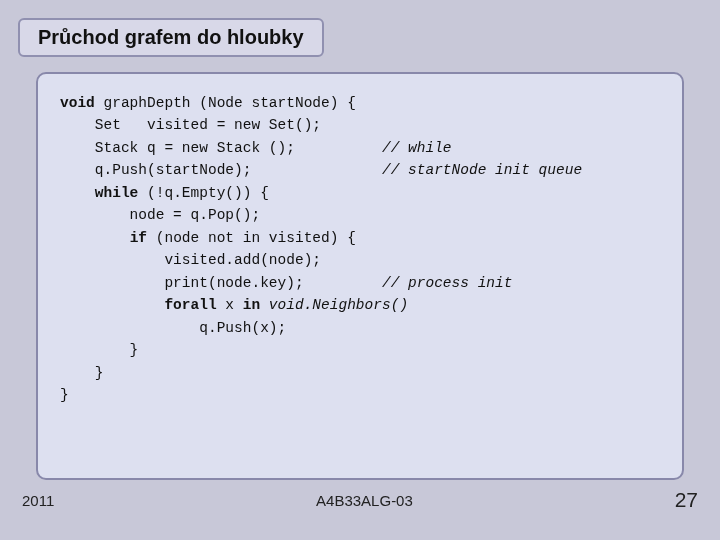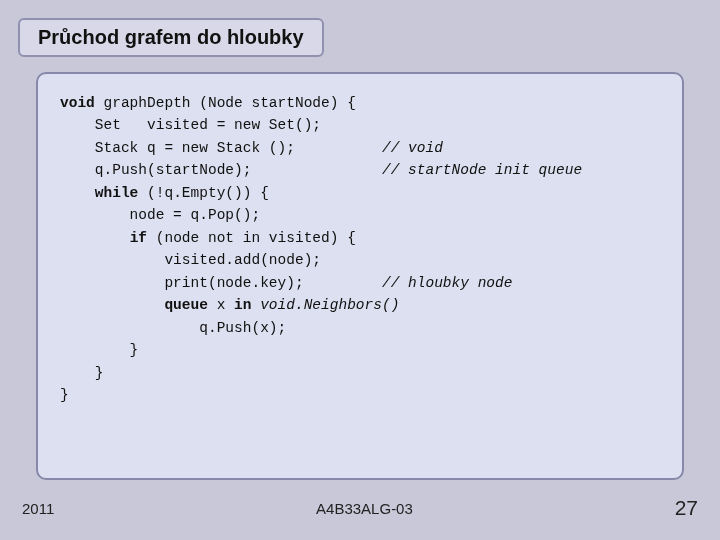--- a/index.html
+++ b/index.html
@@ -64,21 +64,21 @@
     .kw-underline {
       font-weight: bold;
     }
 
     .italic {
       font-style: italic;
     }
 
     .footer {
       position: absolute;
-      bottom: 20px;
+      bottom: 28px;
       left: 0;
       right: 0;
       display: flex;
       justify-content: space-between;
       align-items: center;
       padding: 0 22px;
     }
 
     .footer-left {
       font-size: 15px;
@@ -100,28 +100,28 @@
 
 <div class="slide">
 
   <div class="title-bar">
     <span>Průchod grafem do hloubky</span>
   </div>
 
   <div class="code-box">
     <div class="code-content"><span class="kw">void</span> graphDepth (Node startNode) {
     Set   visited = new Set();
-    Stack q = new Stack ();          <span class="italic">// void</span>
+    Stack q = new Stack ();          <span class="italic">// while</span>
     q.Push(startNode);               <span class="italic">// startNode init queue</span>
     <span class="kw-underline">while</span> (!q.Empty()) {
         node = q.Pop();
         <span class="kw-underline">if</span> (node not in visited) {
             visited.add(node);
-            print(node.key);         <span class="italic">// hloubky node</span>
-            <span class="kw-underline">queue</span> x <span class="kw-underline">in</span> <span class="italic">void.Neighbors()</span>
+            print(node.key);         <span class="italic">// process init</span>
+            <span class="kw-underline">forall</span> x <span class="kw-underline">in</span> <span class="italic">void.Neighbors()</span>
                 q.Push(x);
         }
     }
 }</div>
   </div>
 
   <div class="footer">
     <span class="footer-left">2011</span>
     <span class="footer-center">A4B33ALG-03</span>
     <span class="footer-right">27</span>

